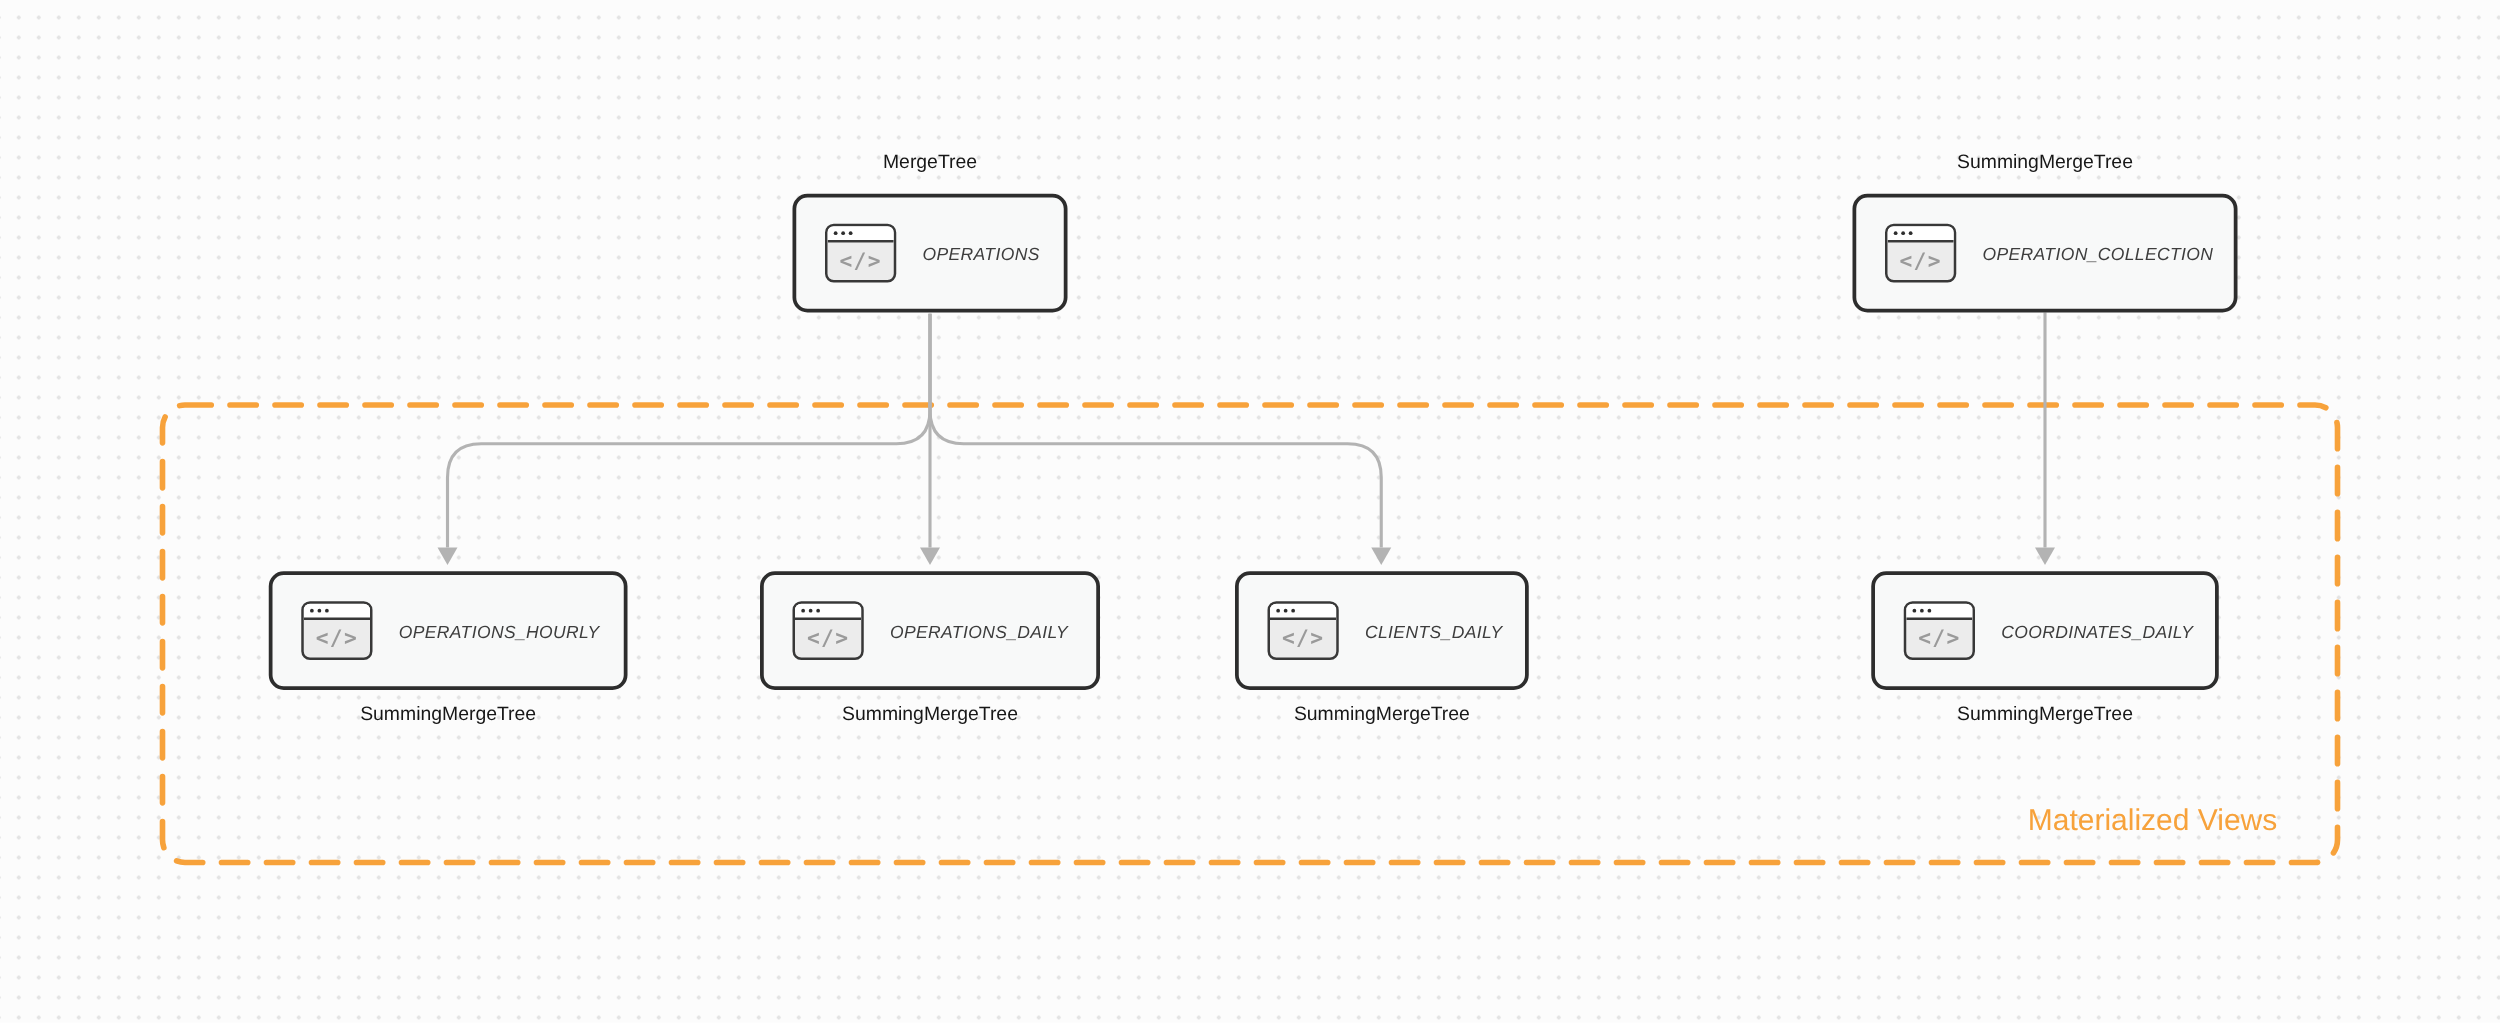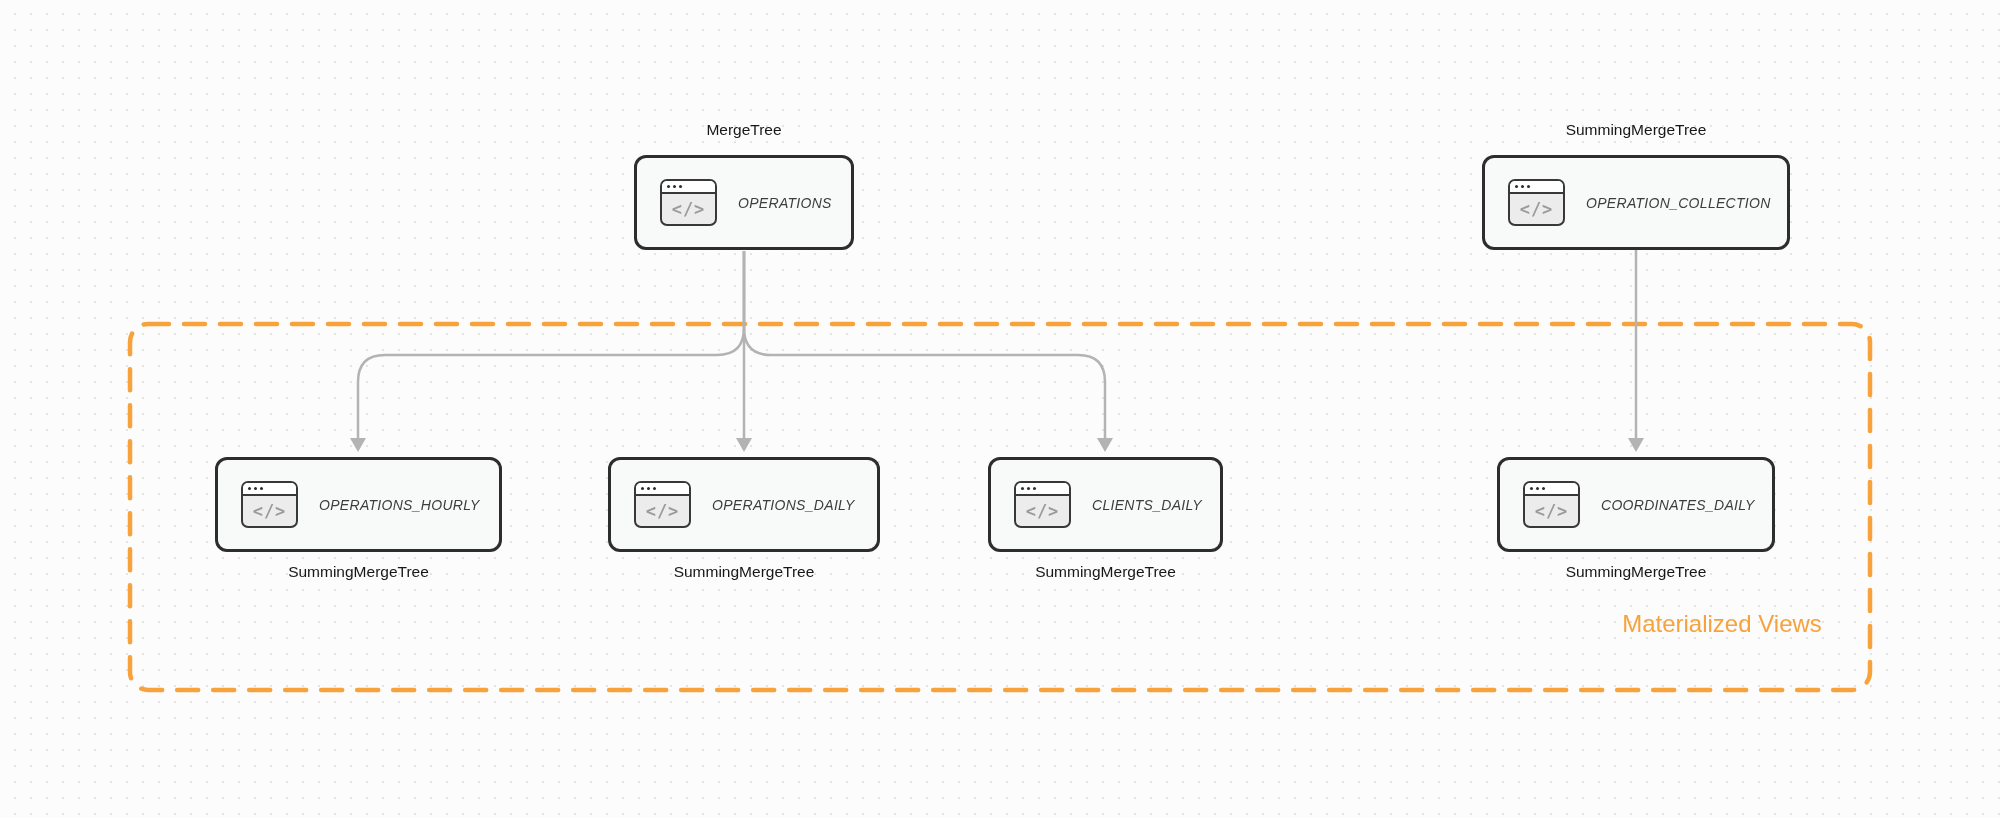--- a/index.html
+++ b/index.html
@@ -105,21 +105,21 @@
   .engine-label {
     position: absolute;
     text-align: center;
     font-size: 15.5px;
     color: var(--label-text, #171717);
     white-space: nowrap;
   }
   .group-label {
     position: absolute;
     left: 1602px;
-    top: 610px;
+    top: 643px;
     width: 240px;
     text-align: center;
     font-size: 24px;
     font-weight: 500;
     color: var(--accent-orange, #F7A23B);
     white-space: nowrap;
   }
   
   #node-operations          { left: 634px;  top: 155px; width: 220px; }
   #node-operation-collection{ left: 1482px; top: 155px; width: 308px; }

